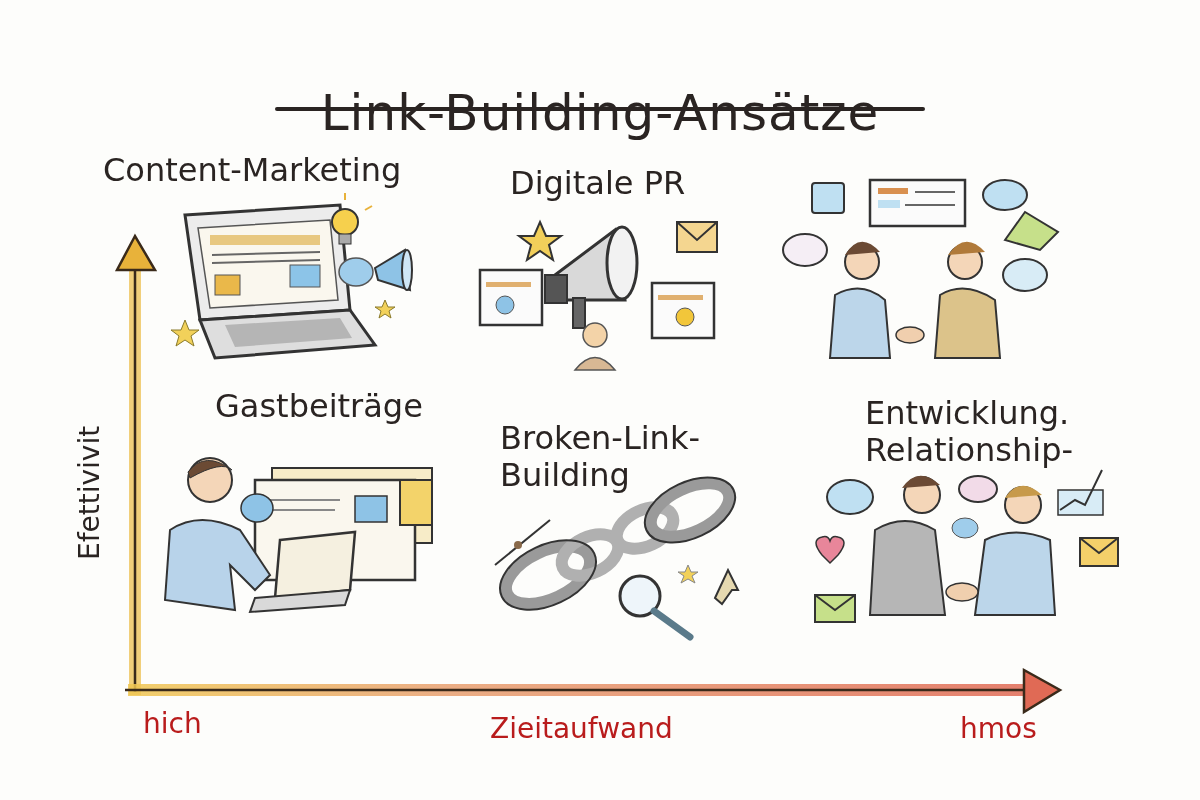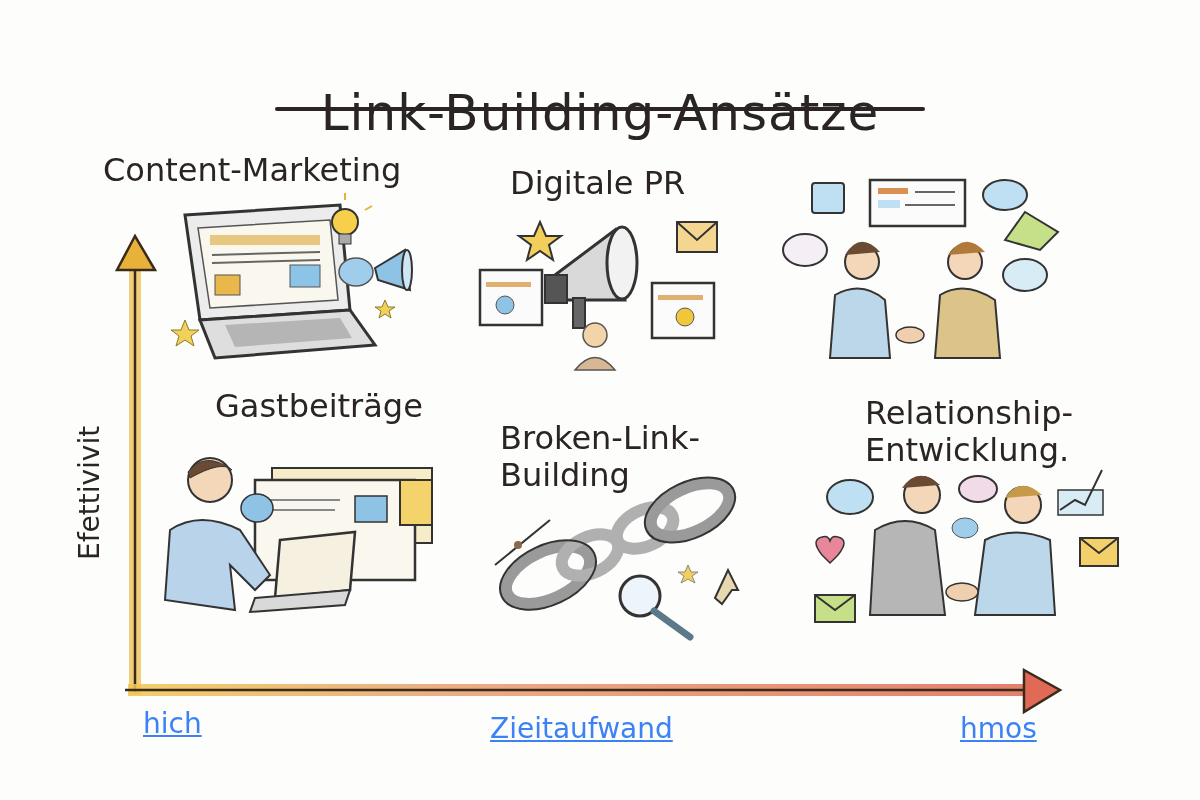--- a/index.html
+++ b/index.html
@@ -11,21 +11,21 @@
     position: absolute; left: 0; width: 1200px; top: 38px; text-align: center;
     font-size: 50px; font-weight: normal; letter-spacing: 1px; color: #2a2422; margin-top: 46px;
   }
   .title-underline {
     position: absolute; left: 275px; top: 107px; width: 650px; height: 4px;
     background: #2a2422; border-radius: 2px;
   }
   .label {
     position: absolute; font-size: 32px; color: #2a2422; line-height: 1.15; white-space: nowrap;
   }
-  .axis-label { position: absolute; font-size: 28px; color: #3b82f6; text-decoration: underline; }
+  .axis-label { position: absolute; font-size: 28px; color: #b91c1c; }
   .y-label {
     position: absolute; left: 73px; top: 560px; transform: rotate(-90deg); transform-origin: left top;
     font-size: 28px; white-space: nowrap;
   }
   svg.art { position: absolute; left: 0; top: 0; }
 </style>
 </head>
 <body>
 
 <div class="title">Link-Building-Ansätze</div>
@@ -213,20 +213,20 @@
 </svg>
 
 <div class="label" style="left:103px; top:152px;">Content-Marketing</div>
 <div class="label" style="left:510px; top:165px;">Digitale PR</div>
 <div class="label" style="left:215px; top:388px;">Gastbeiträge</div>
 <div class="label" style="left:500px; top:420px;">
   <div>Broken-Link-</div>
   <div>Building</div>
 </div>
 <div class="label" style="left:865px; top:395px;">
+  <div>Entwicklung.</div>
   <div>Relationship-</div>
-  <div>Entwicklung.</div>
 </div>
 
 <div class="y-label">Efettivivit</div>
 <div class="axis-label" style="left:143px; top:707px;">hich</div>
 <div class="axis-label" style="left:490px; top:712px;">Zieitaufwand</div>
 <div class="axis-label" style="left:960px; top:712px;">hmos</div>
 
 </body></html>

